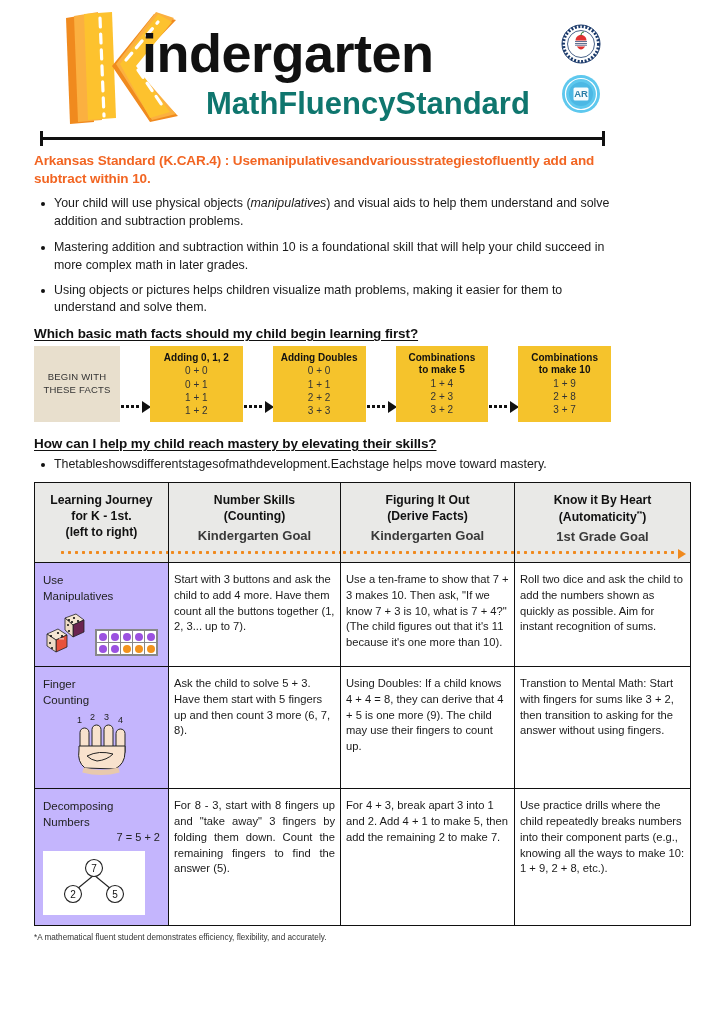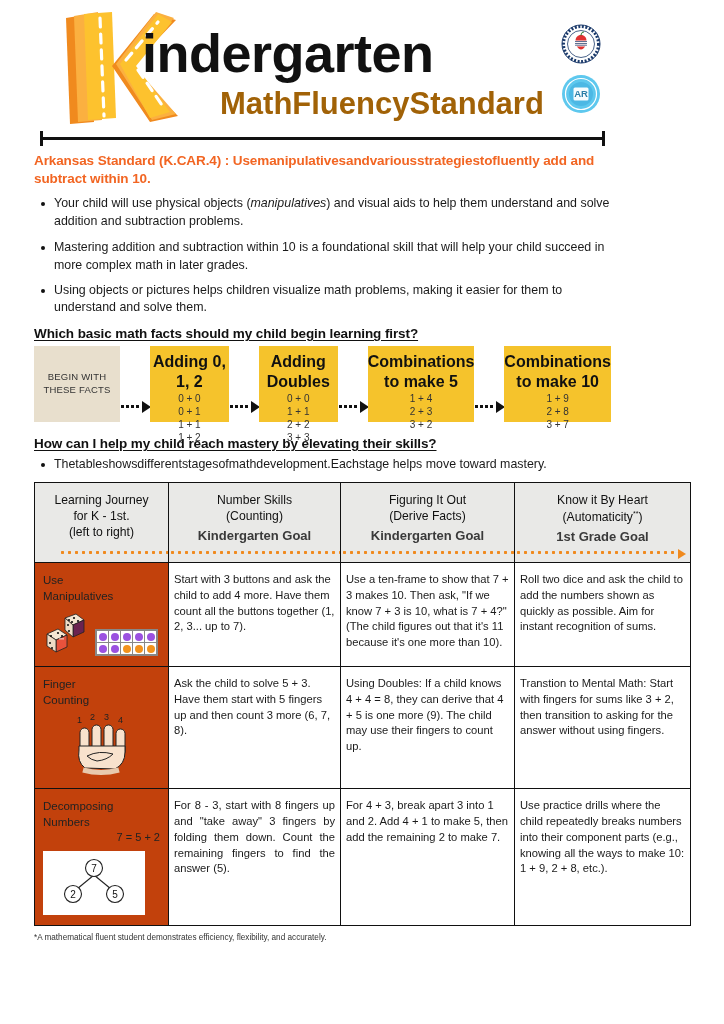--- a/index.html
+++ b/index.html
@@ -17,22 +17,22 @@
   .logo-k {
     position: absolute; left: 16px; top: 6px;
     width: 132px; height: 122px;
   }
   .title-main {
     position: absolute; left: 108px; top: 26px;
     font-size: 54px; font-weight: 700; letter-spacing: -0.5px;
     color: #111; line-height: 1;
   }
   .title-sub {
-    position: absolute; left: 186px; top: 88px;
-    font-size: 31px; font-weight: 700; color: #a16207; line-height: 1;
+    position: absolute; left: 172px; top: 88px;
+    font-size: 31px; font-weight: 700; color: #0f766e; line-height: 1;
   }
   .seal { position: absolute; right: 10px; }
   .seal-ade { top: 24px; width: 40px; height: 40px; }
   .seal-ar  { top: 74px; width: 40px; height: 40px; }
 
   
   .rulebar { position: relative; height: 16px; margin: 2px 0 6px 0; }
   .rulebar .line { position: absolute; left: 6px; right: 6px; top: 7px; height: 3px; background: #111; }
   .rulebar .cap { position: absolute; top: 1px; width: 3px; height: 15px; background: #111; }
   .rulebar .cap.l { left: 6px; }
@@ -66,21 +66,21 @@
   .prog-box {
     background: #F5C32C; position: relative;
     display: flex; flex-direction: column; align-items: center;
     justify-content: flex-start; padding-top: 6px;
   }
   .prog-box.begin {
     background: #E8DFCD; width: 86px;
     justify-content: center; padding-top: 0;
   }
   .prog-box.step { flex: 1; }
-  .prog-title { font-size: 16px; font-weight: 700; color: #111; line-height: 1.25; text-align: center; }
+  .prog-title { font-size: 10px; font-weight: 700; color: #111; line-height: 1.25; text-align: center; }
   .prog-fact { font-size: 10px; color: #333; line-height: 1.32; text-align: right; }
   .begin-label { font-size: 9.5px; color: #333; line-height: 1.35; text-align: center; letter-spacing: .2px; }
   .arrow-gap { width: 30px; position: relative; }
   .arrow-gap .arr {
     position: absolute; bottom: 9px; left: 1px;
     display: flex; align-items: center; gap: 2px;
   }
   .arrow-gap .dot { width: 3px; height: 3px; background: #111; }
   .arrow-gap .chev {
     width: 0; height: 0; margin-left: 1px;
@@ -88,37 +88,37 @@
     border-left: 9px solid #111;
   }
 
   
   table.skills { width: 100%; border-collapse: collapse; table-layout: fixed; }
   table.skills td, table.skills th { border: 1.4px solid #111; vertical-align: top; }
   table.skills thead th {
     background: #E9E9E7; padding: 10px 6px 0 6px; text-align: center; height: 80px;
     position: relative;
   }
-  .th-main { font-size: 12.2px; font-weight: 400; color: #111; line-height: 1.3; }
+  .th-main { font-size: 12.2px; font-weight: 700; color: #111; line-height: 1.3; }
   .th-sub  { font-size: 13px; font-weight: 700; color: #3a3a3a; margin-top: 3px; }
   .sup { font-size: 7px; vertical-align: super; }
   .dotline {
     position: absolute; left: 0; right: 0; bottom: 8px; height: 3px;
     background-image: radial-gradient(circle, #F08A1E 1.4px, transparent 1.5px);
     background-size: 7px 3px; background-repeat: repeat-x;
   }
   .dotline.first { left: 24px; }
   .dotline.last  { right: 16px; }
   .dot-arrow {
     position: absolute; right: 4px; bottom: 3px;
     width: 0; height: 0;
     border-top: 5px solid transparent; border-bottom: 5px solid transparent;
     border-left: 8px solid #F08A1E;
   }
-  td.stage { background: #c2410c; padding: 10px 8px; }
+  td.stage { background: #c4b5fd; padding: 10px 8px; }
   .stage-label { font-size: 11.5px; color: #222; line-height: 1.35; }
   td.cell { padding: 9px 5px; font-size: 11.2px; line-height: 1.4; color: #1a1a1a; }
   td.cell.just { text-align: justify; }
   .col1 { width: 134px; } .col2 { width: 172px; } .col3 { width: 174px; } .col4 { width: 176px; }
 
   
   .art { margin-top: 8px; display: flex; align-items: flex-end; gap: 6px; }
   .tenframe { display: grid; grid-template-columns: repeat(5, 11px); grid-auto-rows: 11px;
               gap: 1px; background: #888; border: 1px solid #888; padding: 1px; }
   .tf-cell { background: #fff; display: flex; align-items: center; justify-content: center; }

